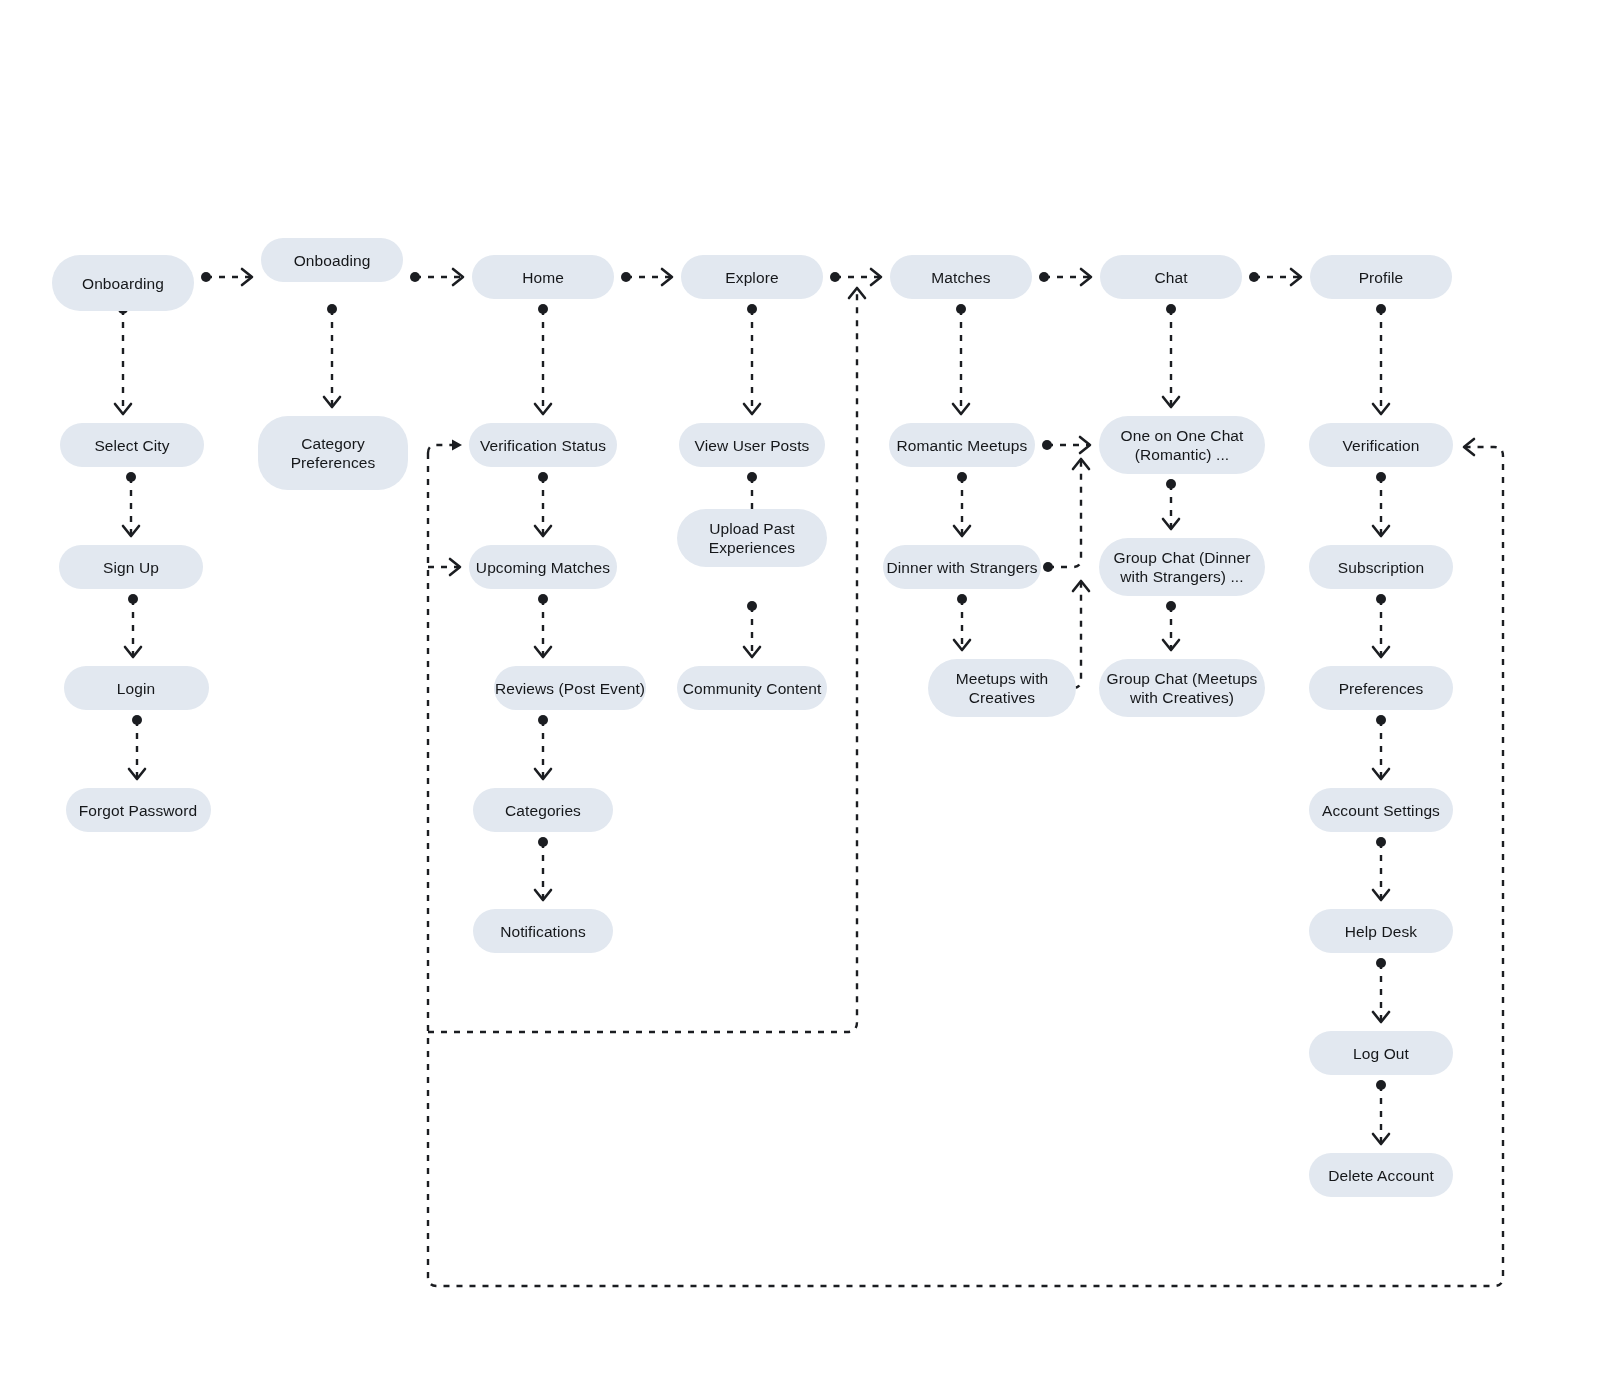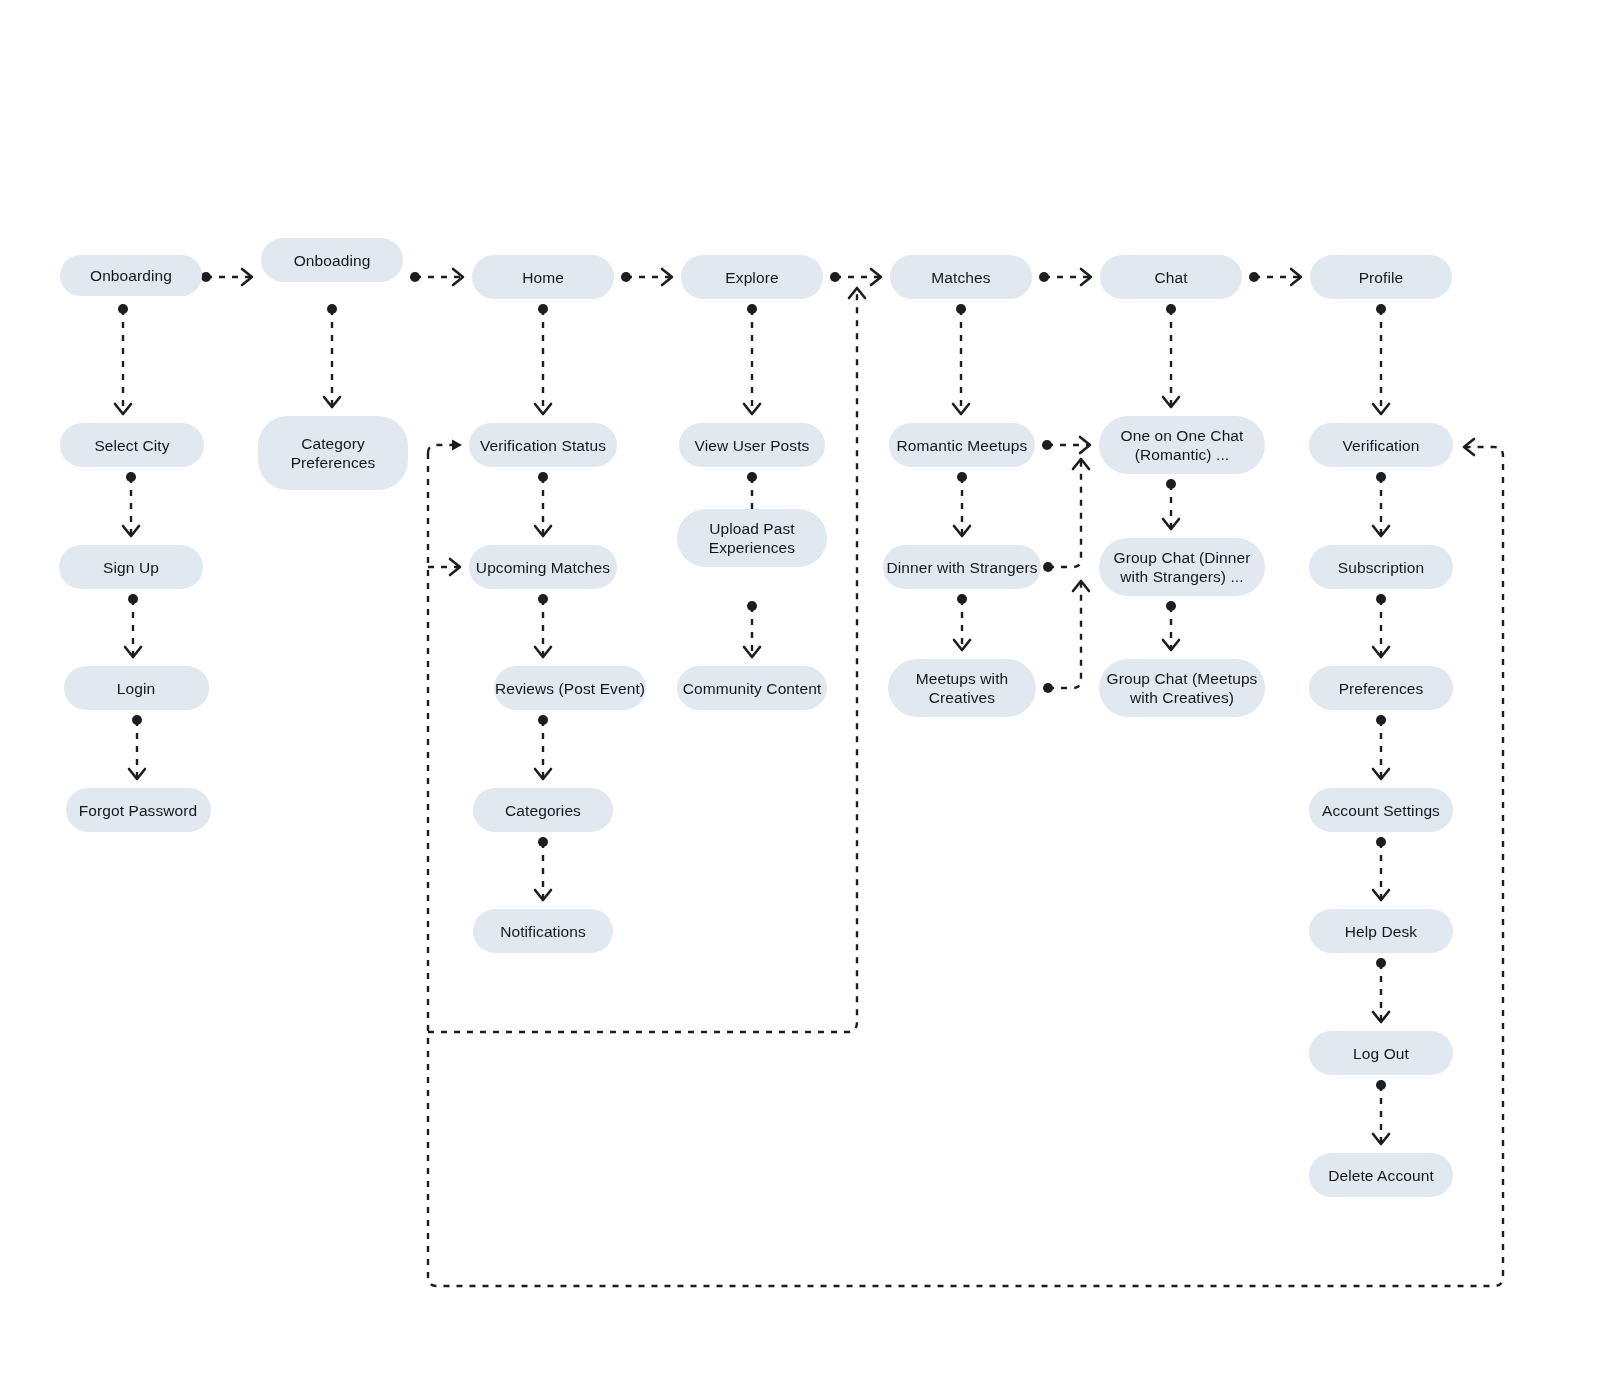--- a/index.html
+++ b/index.html
@@ -90,21 +90,21 @@
       <path d="M1381,842 L1381,900" class="dash" marker-start="url(#m-dot)" marker-end="url(#m-chev)"></path>
       <path d="M1381,963 L1381,1022" class="dash" marker-start="url(#m-dot)" marker-end="url(#m-chev)"></path>
       <path d="M1381,1085 L1381,1144" class="dash" marker-start="url(#m-dot)" marker-end="url(#m-chev)"></path>
       <path d="M428,453 L428,453 Q428,445 436,445 L462,445" class="dash" marker-end="url(#m-tri)"></path>
       <path d="M428,567 L460,567" class="dash" marker-end="url(#m-chev)"></path>
       <path d="M428,1032 L847,1032 Q857,1032 857,1022 L857,288" class="dash" marker-end="url(#m-chev)"></path>
       <path d="M428,453 L428,1277 Q428,1286 437,1286 L1494,1286 Q1503,1286 1503,1277 L1503,456 Q1503,447 1494,447 L1464,447" class="dash" marker-end="url(#m-chev)"></path>
       <path d="M1048,567 L1073,567 Q1081,567 1081,559 L1081,459" class="dash" marker-start="url(#m-dot)" marker-end="url(#m-chev)"></path>
       <path d="M1048,688 L1073,688 Q1081,688 1081,680 L1081,581" class="dash" marker-start="url(#m-dot)" marker-end="url(#m-chev)"></path>
     </svg>
-<div class="node oneline" style="left: 60px; top: 255px; width: 142px; height: 41px;">Onboarding</div>
+<div class="node oneline" style="left: 52px; top: 255px; width: 142px; height: 56px;">Onboarding</div>
     <div class="node oneline" style="left: 261px; top: 238px; width: 142px; height: 44px;">Onboading</div>
     <div class="node oneline" style="left: 472px; top: 255px; width: 142px; height: 44px;">Home</div>
     <div class="node oneline" style="left: 681px; top: 255px; width: 142px; height: 44px;">Explore</div>
     <div class="node oneline" style="left: 890px; top: 255px; width: 142px; height: 44px;">Matches</div>
     <div class="node oneline" style="left: 1100px; top: 255px; width: 142px; height: 44px;">Chat</div>
     <div class="node oneline" style="left: 1310px; top: 255px; width: 142px; height: 44px;">Profile</div>
     <div class="node oneline" style="left: 60px; top: 423px; width: 144px; height: 44px;">Select City</div>
     <div class="node oneline" style="left: 59px; top: 545px; width: 144px; height: 44px;">Sign Up</div>
     <div class="node oneline" style="left: 63.5px; top: 666px; width: 145px; height: 44px;">Login</div>
     <div class="node oneline" style="left: 65.5px; top: 788px; width: 145px; height: 44px;">Forgot Password</div>
@@ -112,21 +112,21 @@
     <div class="node oneline" style="left: 469px; top: 423px; width: 148px; height: 44px;">Verification Status</div>
     <div class="node oneline" style="left: 469px; top: 545px; width: 148px; height: 44px;">Upcoming Matches</div>
     <div class="node oneline" style="left: 494px; top: 666px; width: 152px; height: 44px;">Reviews (Post Event)</div>
     <div class="node oneline" style="left: 473px; top: 788px; width: 140px; height: 44px;">Categories</div>
     <div class="node oneline" style="left: 473px; top: 909px; width: 140px; height: 44px;">Notifications</div>
     <div class="node oneline" style="left: 679px; top: 423px; width: 146px; height: 44px;">View User Posts</div>
     <div class="node" style="left: 677px; top: 509px; width: 150px; height: 58px;">Upload Past Experiences</div>
     <div class="node oneline" style="left: 677px; top: 666px; width: 150px; height: 44px;">Community Content</div>
     <div class="node oneline" style="left: 889px; top: 423px; width: 146px; height: 44px;">Romantic Meetups</div>
     <div class="node oneline" style="left: 883px; top: 545px; width: 158px; height: 44px;">Dinner with Strangers</div>
-    <div class="node" style="left: 888px; top: 659px; width: 148px; height: 58px;">Meetups with Creatives</div>
+    <div class="node" style="left: 928px; top: 659px; width: 148px; height: 58px;">Meetups with Creatives</div>
     <div class="node" style="left: 1099px; top: 416px; width: 166px; height: 58px;">One on One Chat (Romantic) ...</div>
     <div class="node" style="left: 1099px; top: 659px; width: 166px; height: 58px;">Group Chat (Meetups with Creatives)</div>
     <div class="node" style="left: 1099px; top: 538px; width: 166px; height: 58px;">Group Chat (Dinner with Strangers) ...</div>
     <div class="node oneline" style="left: 1309px; top: 423px; width: 144px; height: 44px;">Verification</div>
     <div class="node oneline" style="left: 1309px; top: 545px; width: 144px; height: 44px;">Subscription</div>
     <div class="node oneline" style="left: 1309px; top: 666px; width: 144px; height: 44px;">Preferences</div>
     <div class="node oneline" style="left: 1309px; top: 788px; width: 144px; height: 44px;">Account Settings</div>
     <div class="node oneline" style="left: 1309px; top: 909px; width: 144px; height: 44px;">Help Desk</div>
     <div class="node oneline" style="left: 1309px; top: 1031px; width: 144px; height: 44px;">Log Out</div>
     <div class="node oneline" style="left: 1309px; top: 1153px; width: 144px; height: 44px;">Delete Account</div>

